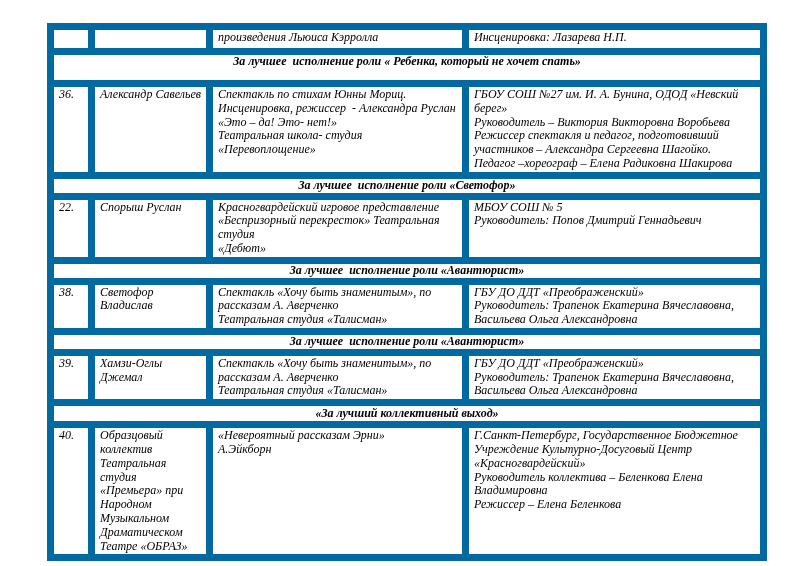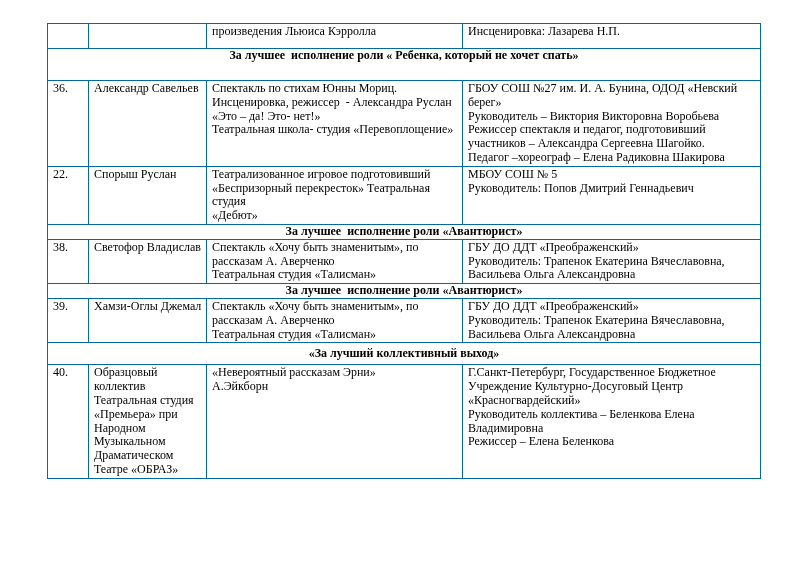--- a/index.html
+++ b/index.html
@@ -24,25 +24,26 @@
     position: absolute;
     left: 47px;
     top: 23px;
     width: 713px;
     border-collapse: collapse;
     table-layout: fixed;
     font-size: 12px;
     line-height: 1.15;
   }
   table.awards td {
-    border: 1px solid #0369a1;
+    border: 7px solid #0369a1;
     vertical-align: top;
     padding: 1px 3px 1px 5px;
     white-space: pre-wrap;
     word-wrap: break-word;
+    font-style: italic;
   }
   td.cell-num {
     padding-left: 12px;
   }
   tr.nomination-row td {
     font-weight: bold;
     text-align: center;
     padding: 0 2px;
     white-space: pre-wrap;
   }
@@ -77,24 +78,27 @@
         <td>Александр Савельев</td>
         <td>Спектакль по стихам Юнны Мориц.
 Инсценировка, режиссер  - Александра Руслан
 «Это – да! Это- нет!»
 Театральная школа- студия «Перевоплощение»</td>
         <td>ГБОУ СОШ №27 им. И. А. Бунина, ОДОД «Невский берег»
 Руководитель – Виктория Викторовна Воробьева
 Режиссер спектакля и педагог, подготовивший участников – Александра Сергеевна Шагойко.
 Педагог –хореограф – Елена Радиковна Шакирова</td>
       </tr>
+      <tr class="nomination-row" style="height:14px">
+        <td colspan="4">За лучшее  исполнение роли «Светофор»</td>
+      </tr>
       <tr style="height:42px">
         <td class="cell-num">22.</td>
         <td>Спорыш Руслан</td>
-        <td>Театрализованное игровое подготовивший
+        <td>Красногвардейский игровое представление
 «Беспризорный перекресток» Театральная студия
 «Дебют»</td>
         <td>МБОУ СОШ № 5
 Руководитель: Попов Дмитрий Геннадьевич</td>
       </tr>
       <tr class="nomination-row" style="height:14px">
         <td colspan="4">За лучшее  исполнение роли «Авантюрист»</td>
       </tr>
       <tr style="height:42px">
         <td class="cell-num">38.</td>

